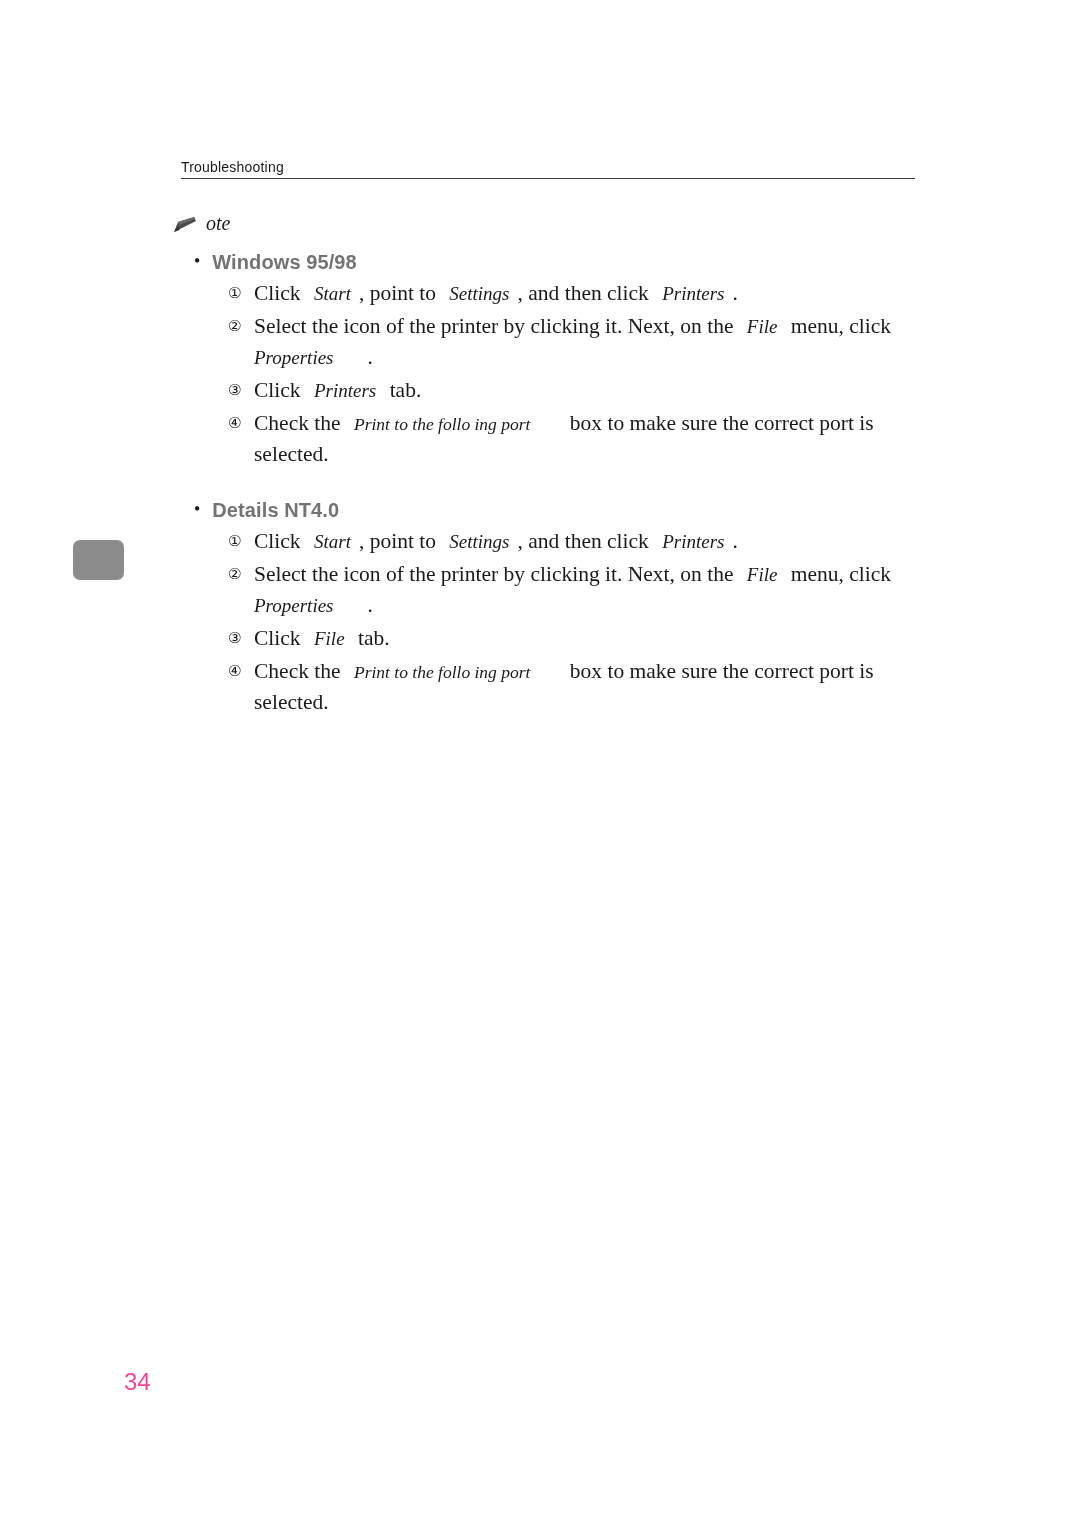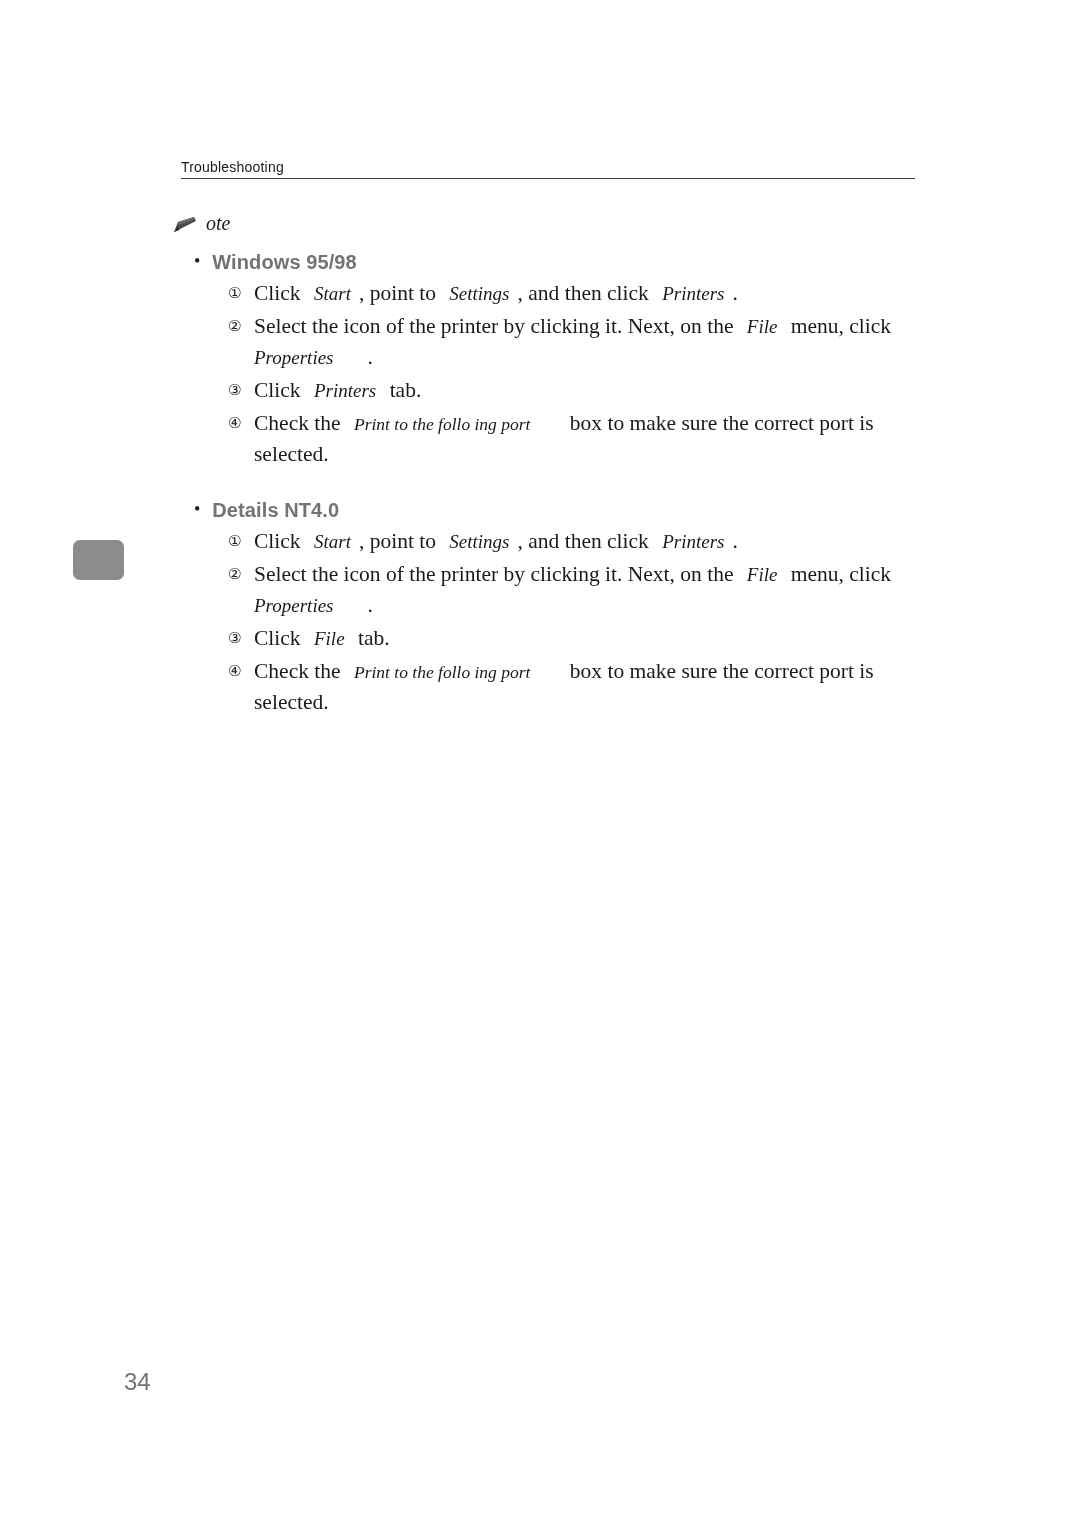--- a/index.html
+++ b/index.html
@@ -136,21 +136,21 @@
 
   .group-gap { height: 22px; }
 
   
   .page-number {
     position: absolute;
     left: 124px;
     top: 1368px;
     font-family: "Liberation Sans", sans-serif;
     font-size: 24px;
-    color: #737373;
+    color: #ec4899;
   }
 </style>
 </head>
 <body>
 
 <div class="header">
   <div class="header-label">Troubleshooting</div>
   <div class="header-rule"></div>
 </div>
 

